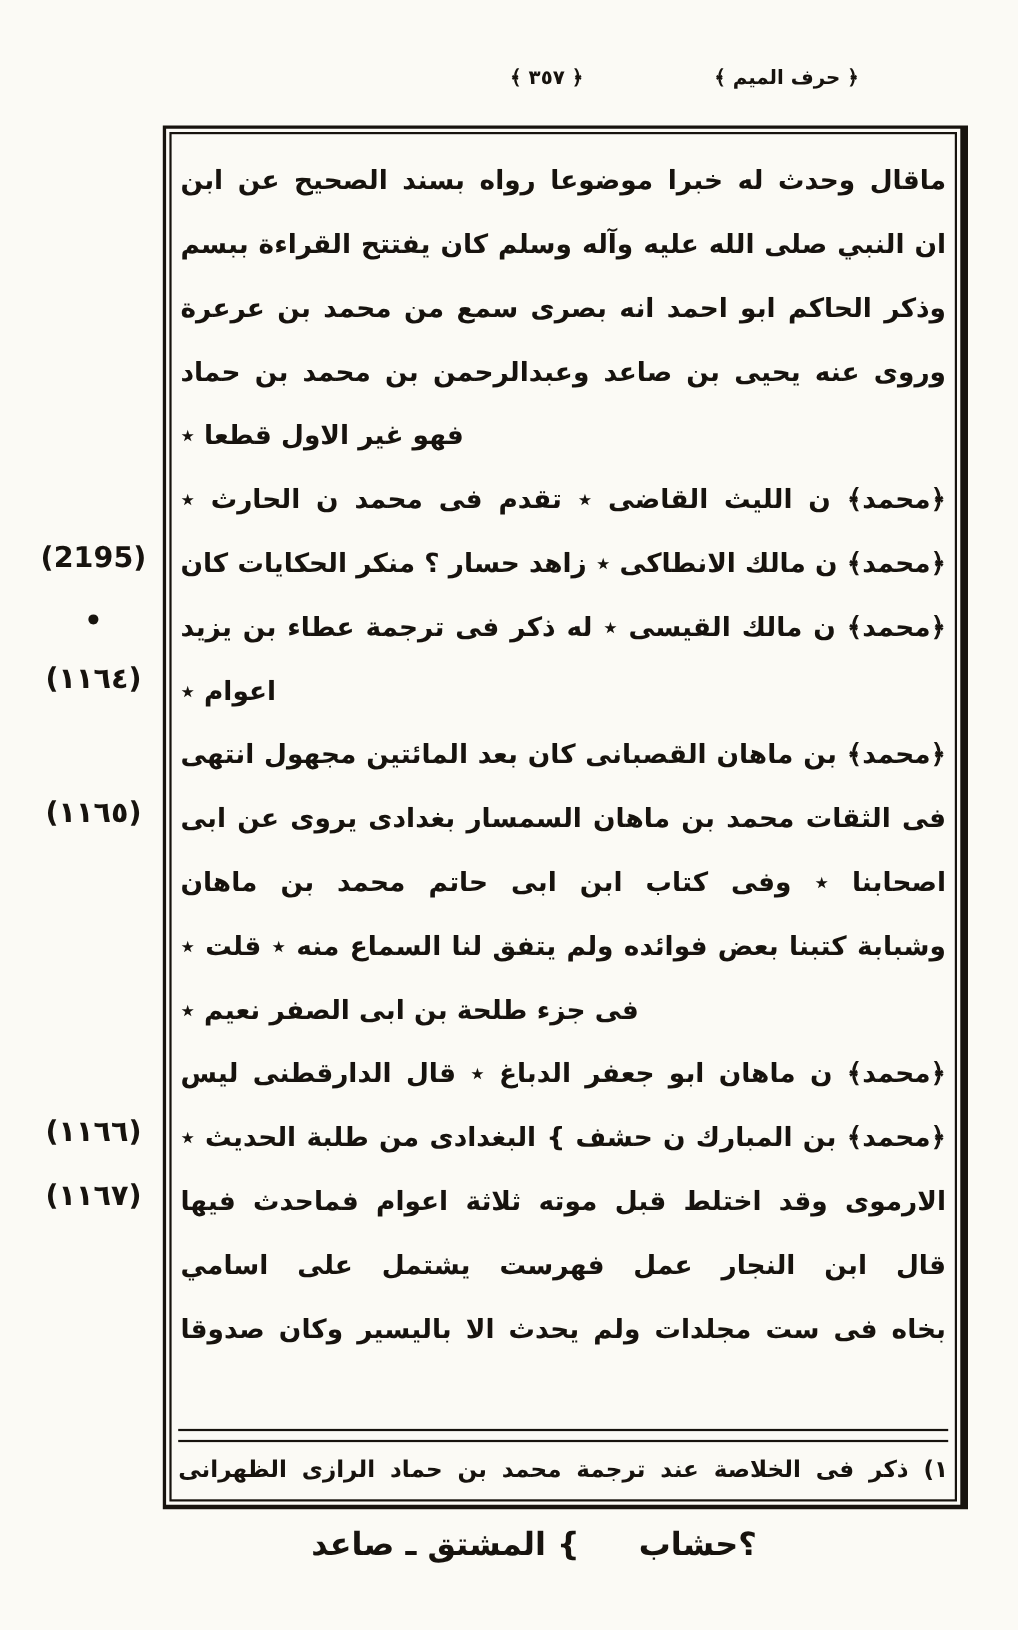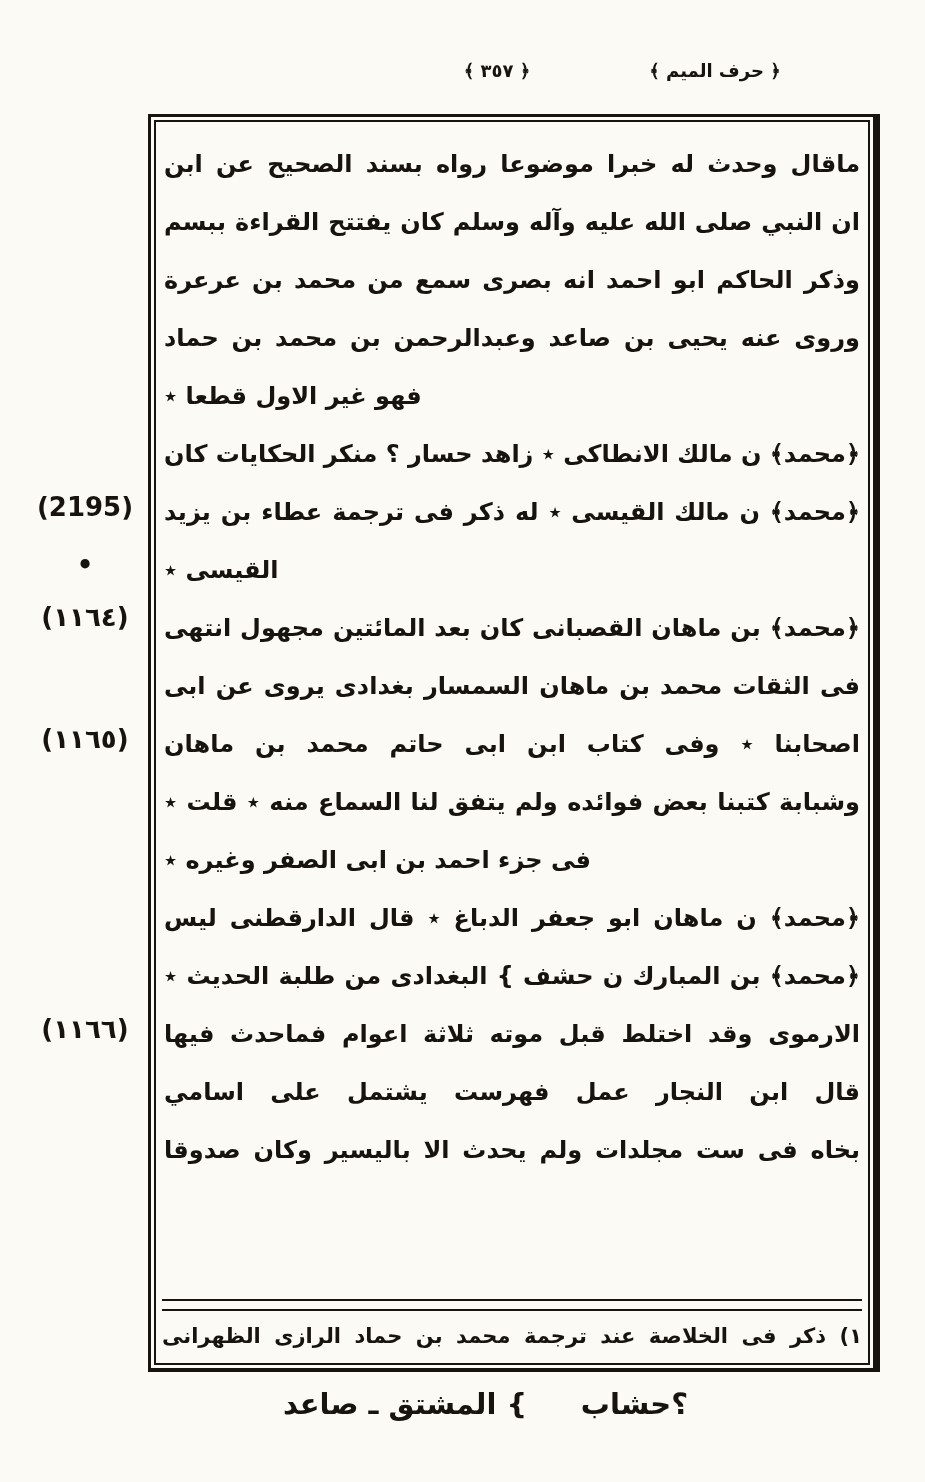--- a/index.html
+++ b/index.html
@@ -75,28 +75,29 @@
   <div class="header-seg seg-page-number">﴿ ٣٥٧ ﴾</div>
 
   <div class="frame-outer">
     <div class="frame-inner">
       <div>
           <div class="line fill">ماقال وحدث له خبرا موضوعا رواه بسند الصحيح عن ابن عمر رضى الله عنهما</div>
           <div class="line fill">ان النبي صلى الله عليه وآله وسلم كان يفتتح القراءة ببسم الله الرحمن الرحيم ٭</div>
           <div class="line fill">وذكر الحاكم ابو احمد انه بصرى سمع من محمد بن عرعرة ومسلم ن ابراهيم</div>
           <div class="line fill">وروى عنه يحيى بن صاعد وعبدالرحمن بن محمد بن حماد الظهرانى ١) قلت ٭</div>
           <div class="line short">فهو غير الاول قطعا ٭</div>
+          <div class="line fill">﴿محمد﴾ ن الليث القاضى ٭ تقدم فى محمد ن الحارث ٭</div>
           <div class="line fill">﴿محمد﴾ ن مالك الانطاكى ٭ زاهد حسار ؟ منكر الحكايات كان قبل الاربع</div>
           <div class="line fill">﴿محمد﴾ ن مالك القيسى ٭ له ذكر فى ترجمة عطاء بن يزيد مولى سعيد بن</div>
-          <div class="line short">القيسى ٭</div>
+          <div class="line short">اعوام ٭</div>
           <div class="line fill">﴿محمد﴾ بن ماهان القصبانى كان بعد المائتين مجهول انتهى وذكر ابن حبان</div>
           <div class="line fill">فى الثقات محمد بن ماهان السمسار بغدادى يروى عن ابى نعيم كتب عنه</div>
           <div class="line fill">اصحابنا ٭ وفى كتاب ابن ابى حاتم محمد بن ماهان السمسار روى عن محمد بن عبيد</div>
           <div class="line fill">وشبابة كتبنا بعض فوائده ولم يتفق لنا السماع منه ٭ قلت ٭ وقع لنا من عواليه</div>
-          <div class="line short">فى جزء احمد بن ابى الصفر وغيره ٭</div>
+          <div class="line short">فى جزء طلحة بن ابى الصفر نعيم ٭</div>
           <div class="line fill">﴿محمد﴾ ن ماهان ابو جعفر الدباغ ٭ قال الدارقطنى ليس بالقوى حدثونا عنه ٭</div>
           <div class="line fill">﴿محمد﴾ بن المبارك ن حشف } البغدادى من طلبة الحديث ٭ ادرك السماع من</div>
           <div class="line fill">الارموى وقد اختلط قبل موته ثلاثة اعوام فماحدث فيها بشيء انتهى ٭</div>
           <div class="line fill">قال ابن النجار عمل فهرست يشتمل على اسامي مسموعاته بسندها وطرقها</div>
           <div class="line fill">بخاه فى ست مجلدات ولم يحدث الا باليسير وكان صدوقا وكان قليل المعرفة</div>
         </div>
       <div class="footnote-wrap">
         <div class="footnote-sep"></div>
         <div class="footnote">١) ذكر فى الخلاصة عند ترجمة محمد بن حماد الرازى الظهرانى بكسر المعجمة ١٢</div>
       </div>
@@ -106,13 +107,14 @@
   <div class="catchword">
     <span>؟حشاب</span>
     <span>} المشتق ـ صاعد</span>
   </div>
 
     <div class="margin-num" style="top: 478px;">(2195)</div>
     <div class="margin-num" style="top: 536px;">•</div>
     <div class="margin-num" style="top: 588px;">(١١٦٤)</div>
     <div class="margin-num" style="top: 710px;">(١١٦٥)</div>
     <div class="margin-num" style="top: 1000px;">(١١٦٦)</div>
+    <div class="margin-num" style="top: 1058px;">(١١٦٧)</div>
   </div>
 
 </body></html>

